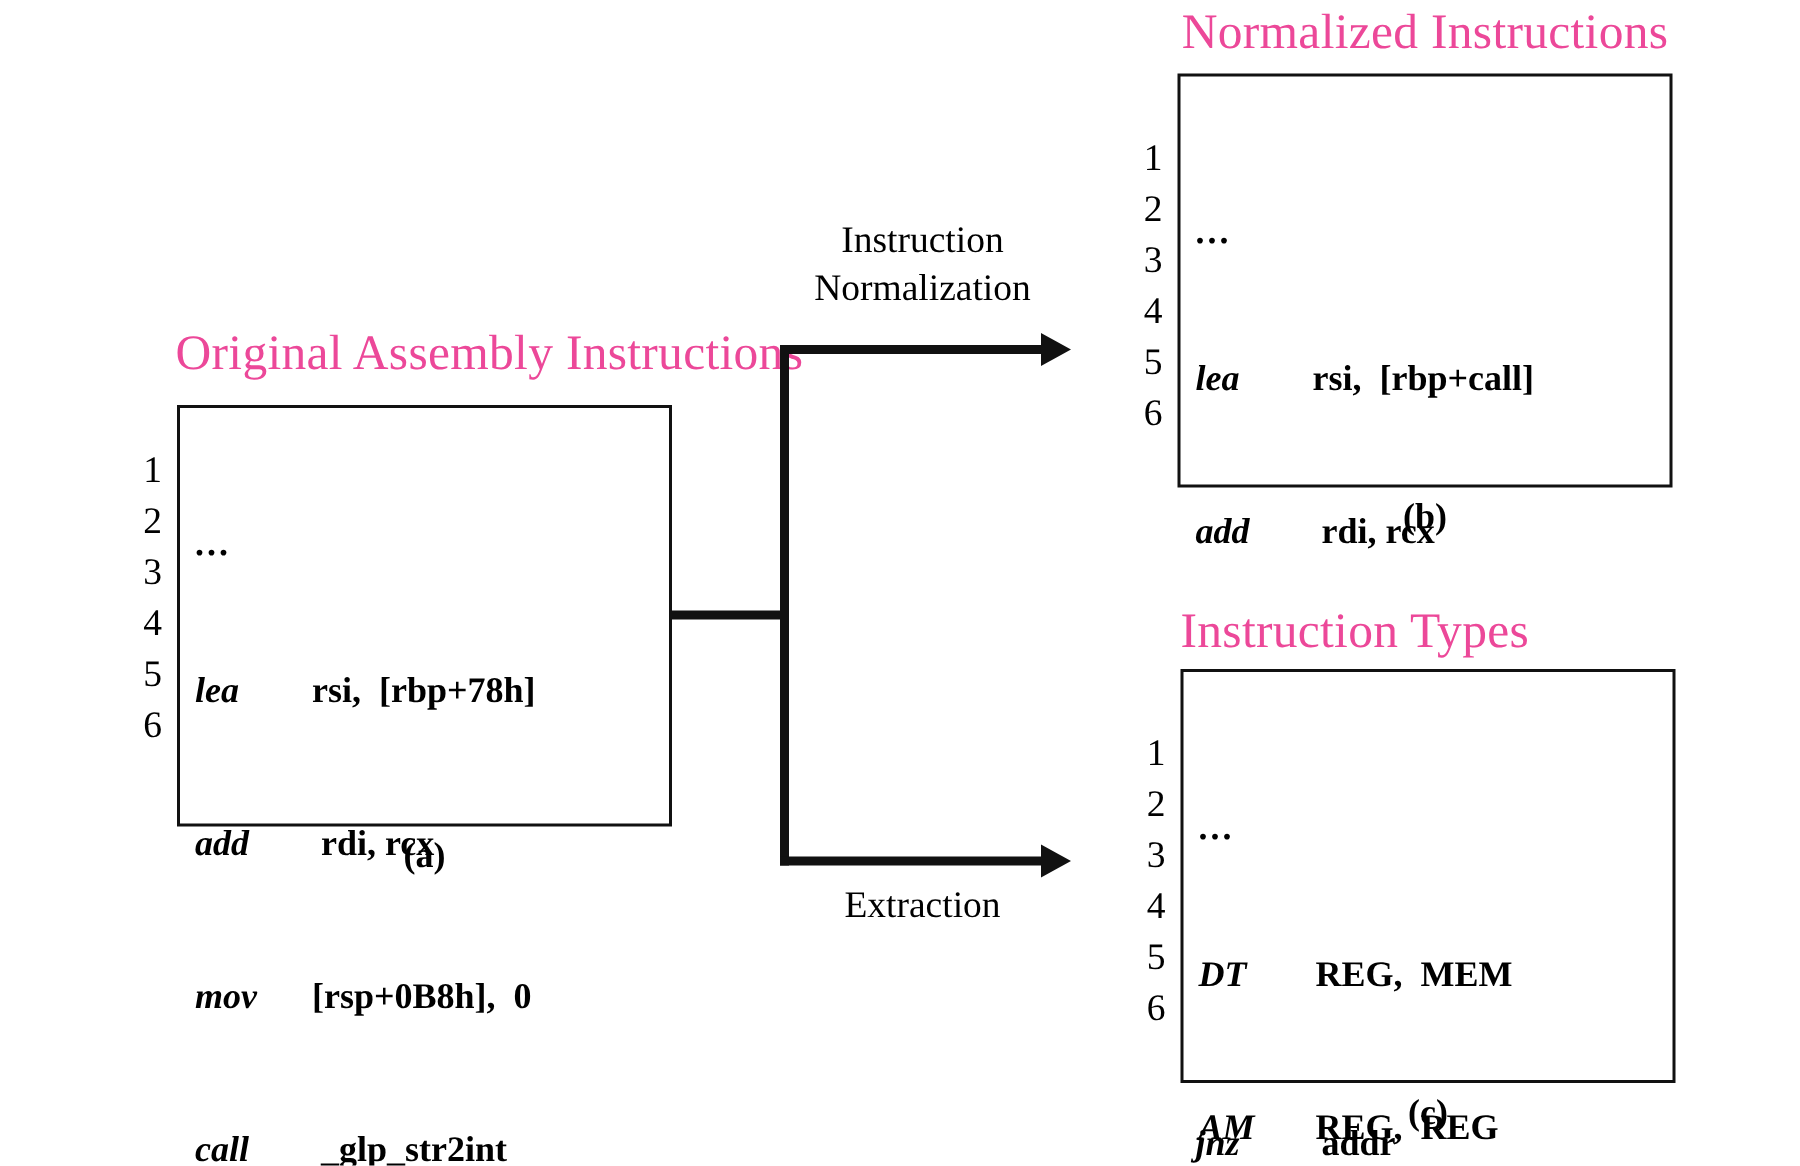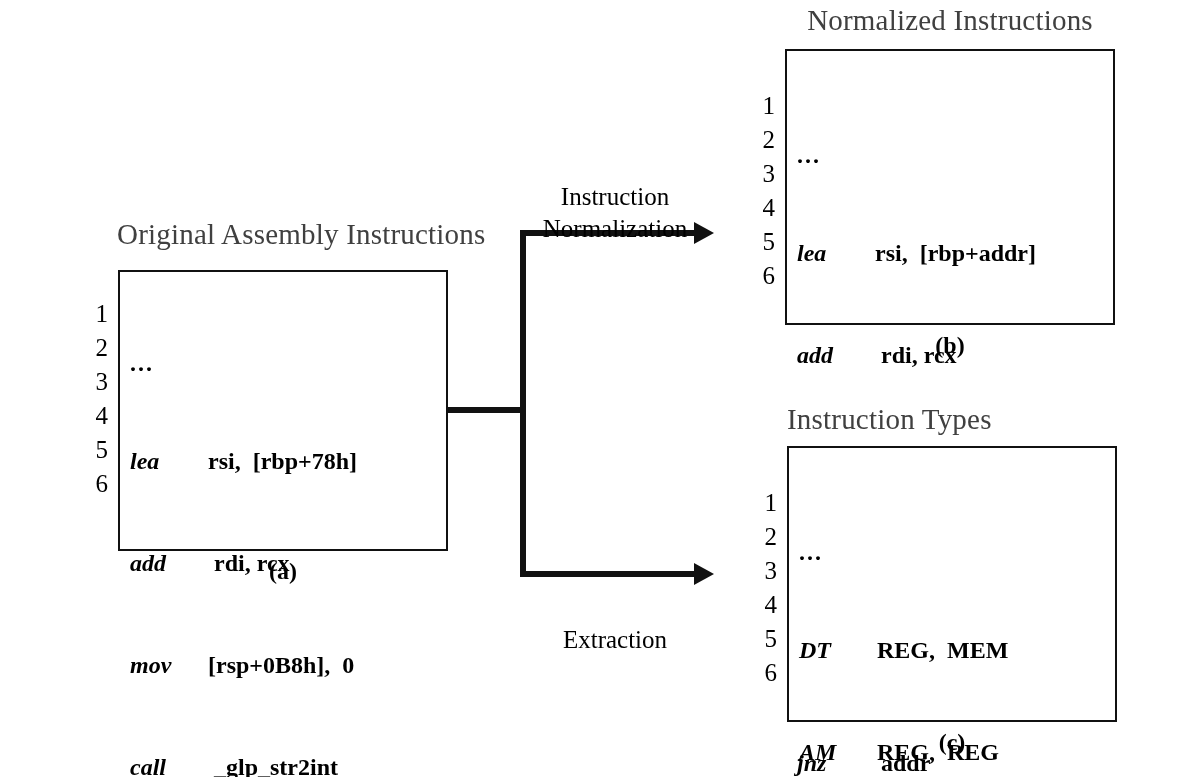--- a/index.html
+++ b/index.html
@@ -12,23 +12,23 @@
     height: 777px;
     position: relative;
     overflow: hidden;
     font-family: "Liberation Serif", "DejaVu Serif", serif;
     color: #000000;
   }
 
   .panel-title {
     position: absolute;
     font-family: "Liberation Serif", "DejaVu Serif", serif;
-    font-size: 29px;
+    font-size: 33px;
     font-weight: normal;
-    color: #404040;
+    color: #ec4899;
     white-space: nowrap;
     letter-spacing: 0.2px;
   }
 
   .panel-box {
     position: absolute;
     border: 2px solid #111111;
     background: #ffffff;
     box-sizing: border-box;
   }
@@ -99,21 +99,20 @@
     border-left: 20px solid #111111;
   }
 
   .arrow-label {
     position: absolute;
     font-family: "Liberation Serif", "DejaVu Serif", serif;
     font-size: 25px;
     line-height: 32px;
     text-align: center;
     white-space: nowrap;
-    margin-top: 36px;
   }
   .arrow-label span { display: block; }
 </style>
 </head>
 <body>
 
 <div class="panel-title" style="left:117px; top:218px;">Original Assembly Instructions</div>
 
 <div class="panel-box" style="left:118px; top:270px; width:330px; height:281px;"></div>
 
@@ -164,21 +163,21 @@
   <span>1</span>
   <span>2</span>
   <span>3</span>
   <span>4</span>
   <span>5</span>
   <span>6</span>
 </div>
 
 <div class="listing" style="left:797px; top:70px;">
   <span class="ellipsis-row">...</span>
-  <span class="code-row"><span class="col-mnem">lea</span><span class="col-ops">rsi,  [rbp+addr]</span></span>
+  <span class="code-row"><span class="col-mnem">lea</span><span class="col-ops">rsi,  [rbp+call]</span></span>
   <span class="code-row"><span class="col-mnem">add</span><span class="col-ops"> rdi, rcx</span></span>
   <span class="code-row"><span class="col-mnem">mov</span><span class="col-ops">[rsp+offs],  immv</span></span>
   <span class="code-row"><span class="col-mnem">call</span><span class="col-ops">func</span></span>
   <span class="code-row"><span class="col-mnem">test</span><span class="col-ops">eax, eax</span></span>
   <span class="code-row"><span class="col-mnem">jnz</span><span class="col-ops"> addr</span></span>
 </div>
 
 <div class="panel-caption" style="left:785px; top:332px; width:330px;">(b)</div>
 
 <div class="panel-title" style="left:787px; top:403px; width:330px; text-align:left;">Instruction Types</div>

